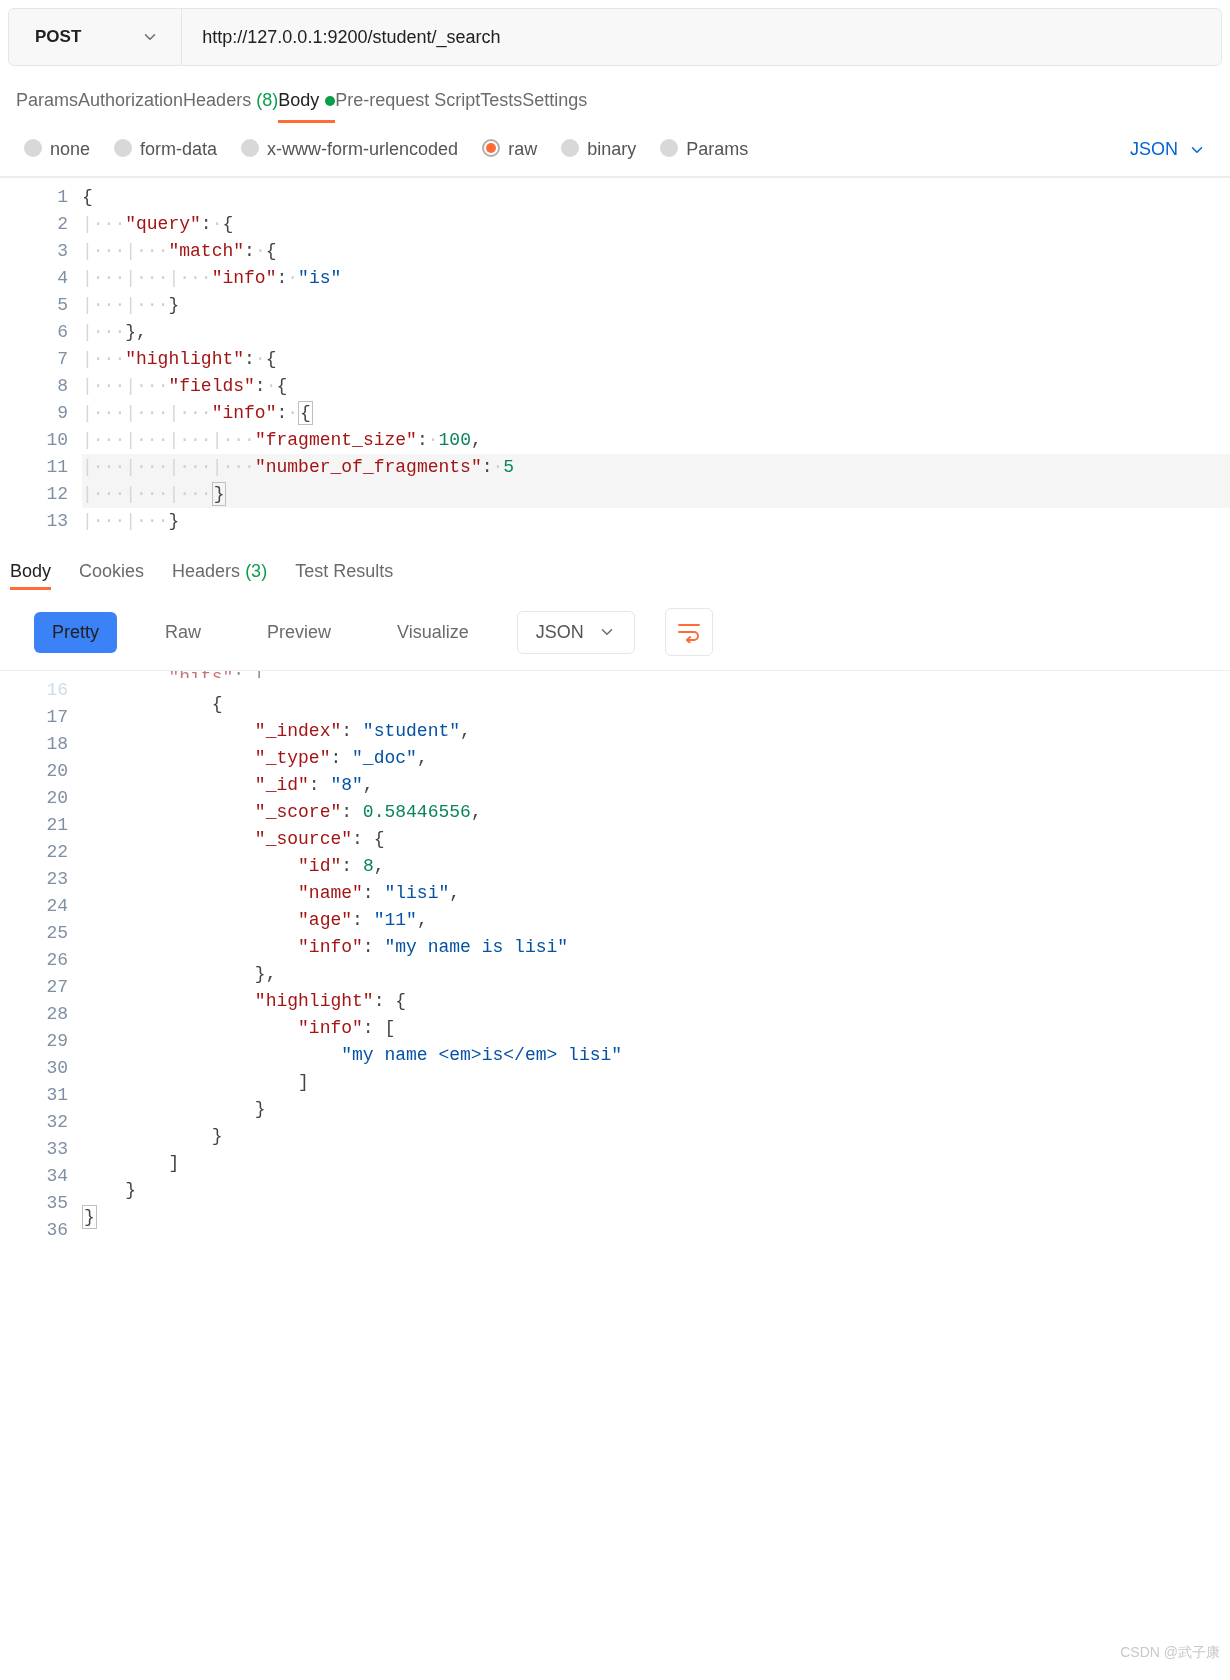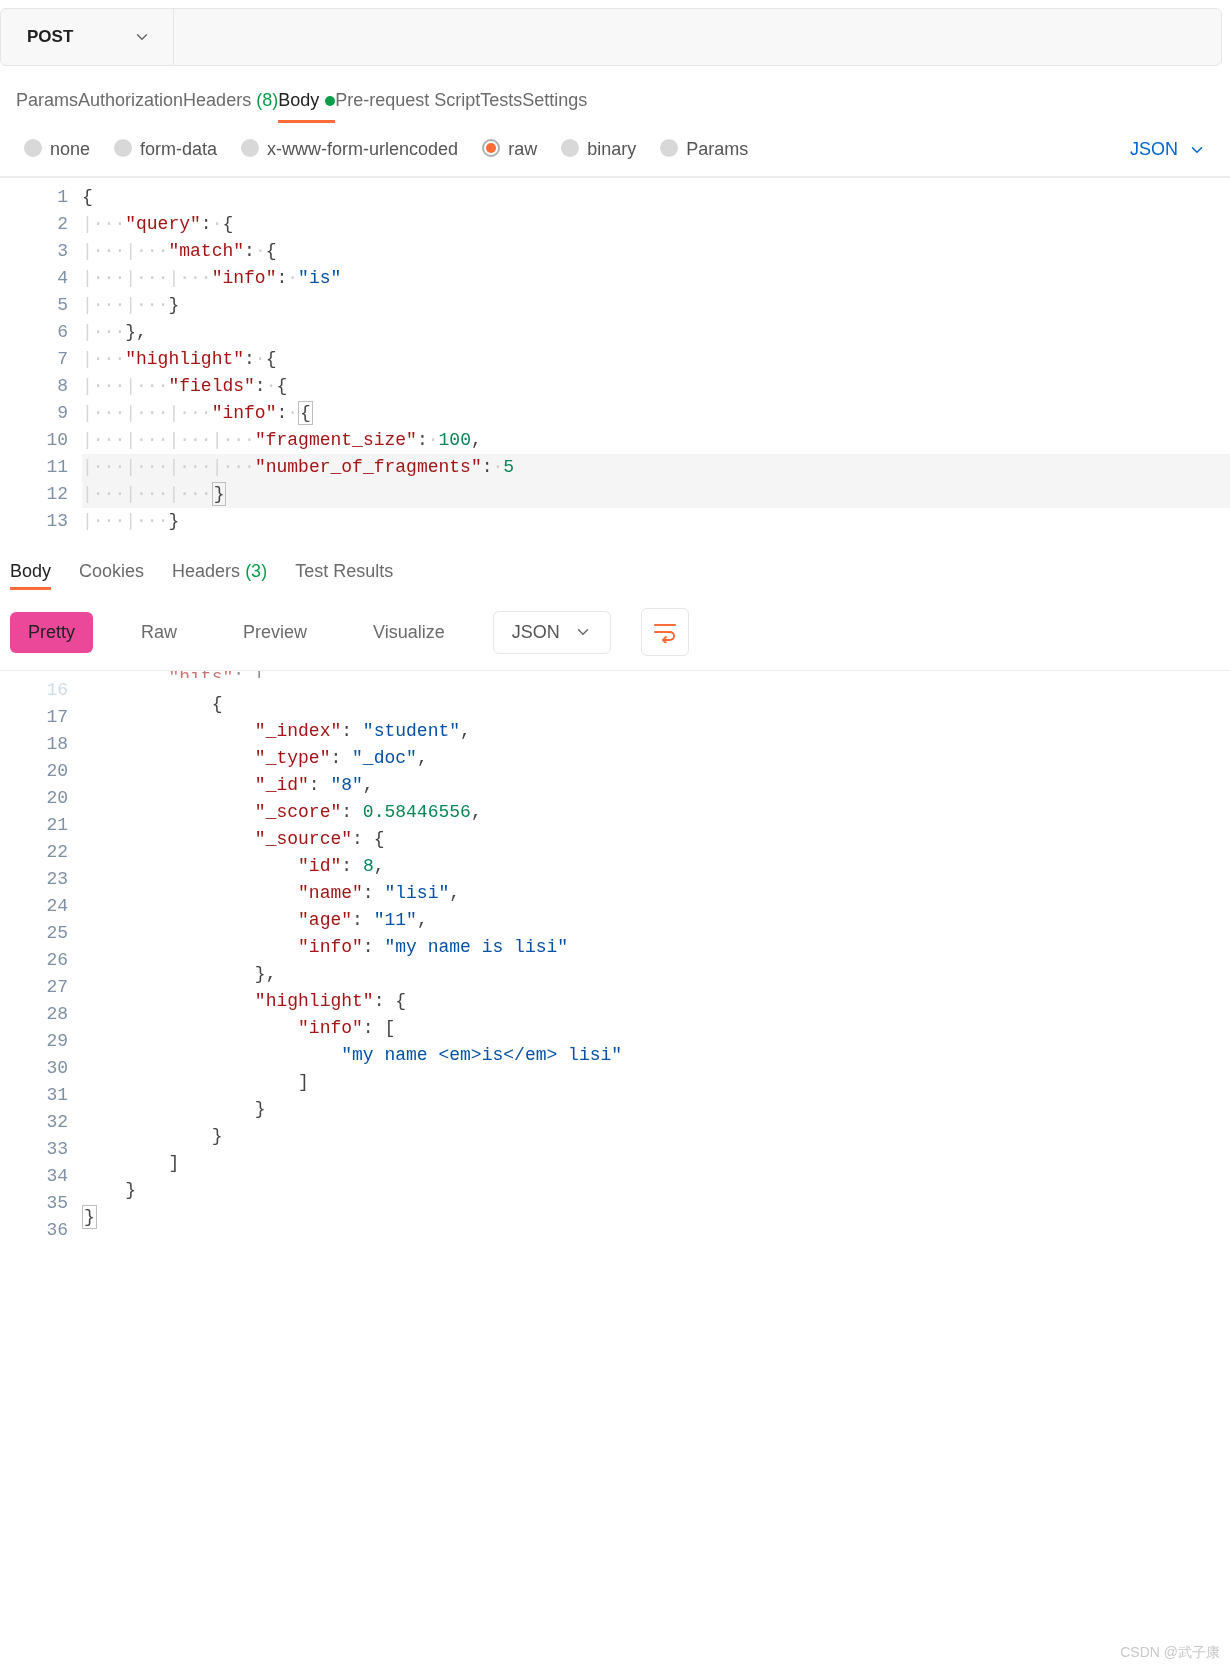--- a/index.html
+++ b/index.html
@@ -8,21 +8,21 @@
     background: #fff;
     color: #212121;
     font-size: 17px;
     width: 1230px;
   }
 
   
   .request-bar {
     display: flex;
     align-items: stretch;
-    margin: 8px 8px 0 0;
+    margin: 8px 8px 0 8px;
     background: #f8f8f8;
     border: 1px solid #e6e6e6;
     border-radius: 6px;
     height: 58px;
   }
   .method-select {
     display: flex;
     align-items: center;
     padding: 0 22px 0 26px;
     border-right: 1px solid #e6e6e6;
@@ -141,21 +141,21 @@
   .resp-tab.active .underline {
     position:absolute; left:0; right:0; bottom:-2px;
     height:3px; background:#ff6c37;
   }
 
   .resp-toolbar {
     display:flex; align-items:center; gap:30px; padding: 8px 10px 14px 10px;
     color:#6b6b6b; font-size:18px;
   }
   .seg-btn { padding:10px 18px; border-radius:6px; cursor:pointer; }
-  .seg-btn.active { background:#ec4899; color:#212121; font-weight:500;}
+  .seg-btn.active { background:#3b82f6; color:#212121; font-weight:500;margin-left:24px;}
   .sel-pill {
     display:flex; align-items:center; gap:14px;
     background:#fff; border:1px solid #e6e6e6; border-radius:6px;
     padding:10px 18px; color:#555; cursor:pointer;
   }
   .icon-btn {
     width:48px; height:48px; display:flex; align-items:center; justify-content:center;
     border:1px solid #e6e6e6; border-radius:6px; cursor:pointer;
   }
   .wrap-icon { color:#ff6c37; }
@@ -171,20 +171,23 @@
 </style>
 </head>
 <body>
 
 <div class="request-bar">
   <div class="method-select">
     <span>POST</span>
     <svg class="chevron-down" viewBox="0 0 24 24" fill="none" stroke="currentColor" stroke-width="2" stroke-linecap="round" stroke-linejoin="round">
         <polyline points="6 9 12 15 18 9"></polyline>
       </svg>
+  </div>
+  <div class="url-input">
+    <span>http://127.0.0.1:9200/student/_search</span>
   </div>
 </div>
 
 <div class="req-tabs">
   <div class="req-tab"><span>Params</span></div>
   <div class="req-tab"><span>Authorization</span></div>
   <div class="req-tab"><span>Headers</span> <span class="count">(8)</span></div>
   <div class="req-tab active"><span>Body</span><span class="dot-indicator"></span><span class="underline"></span></div>
   <div class="req-tab"><span>Pre-request Script</span></div>
   <div class="req-tab"><span>Tests</span></div>

